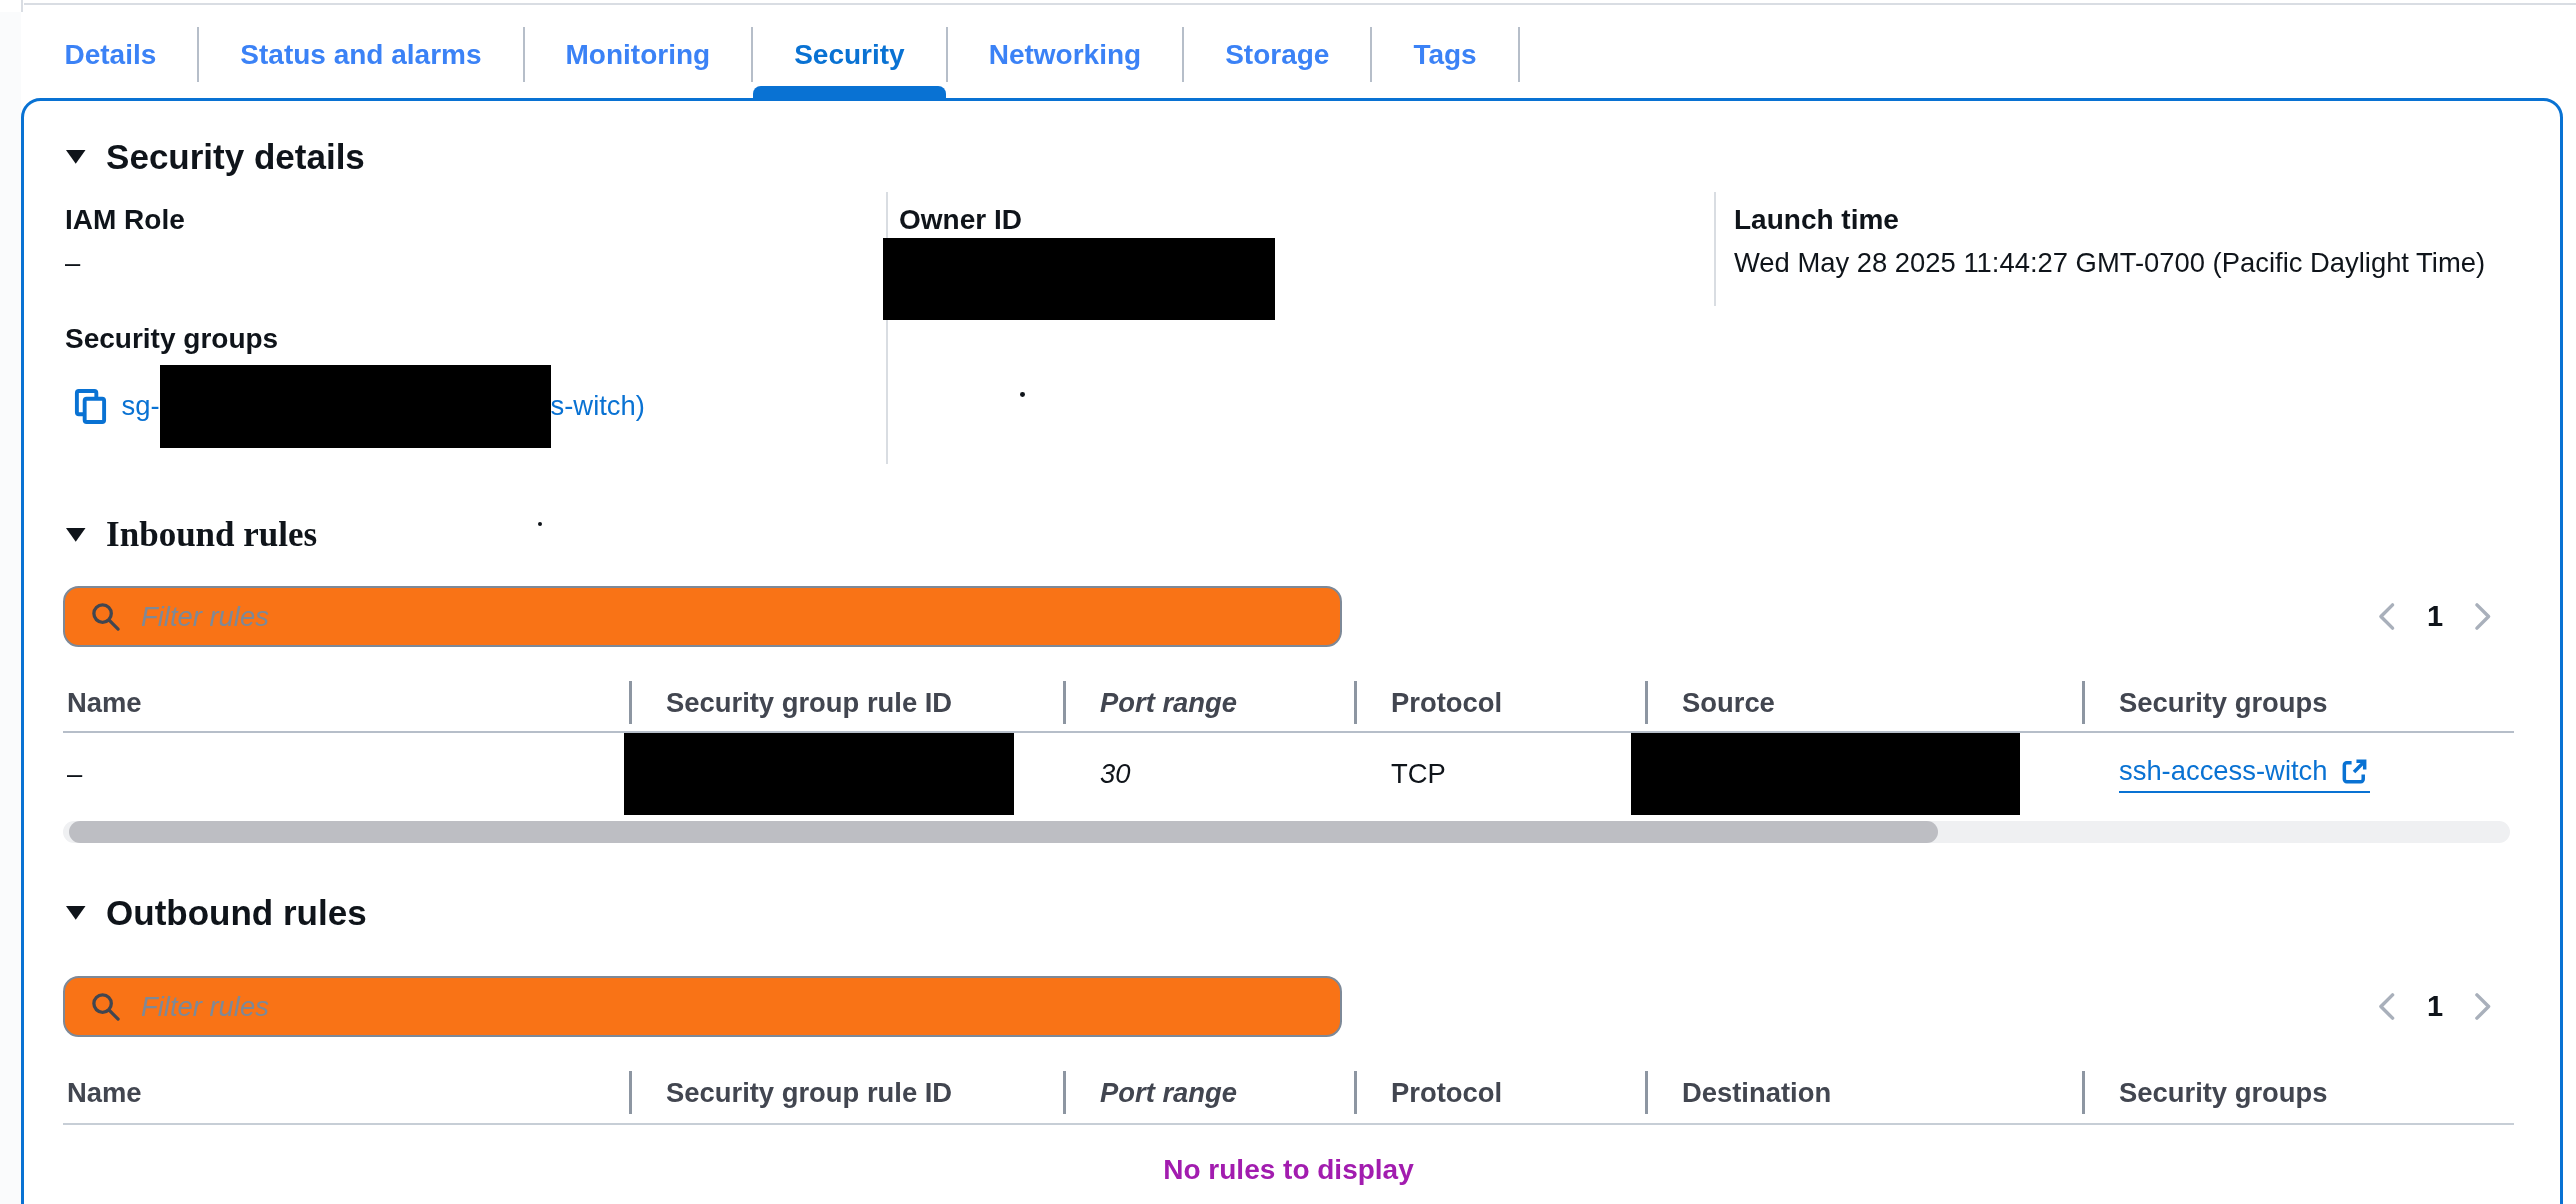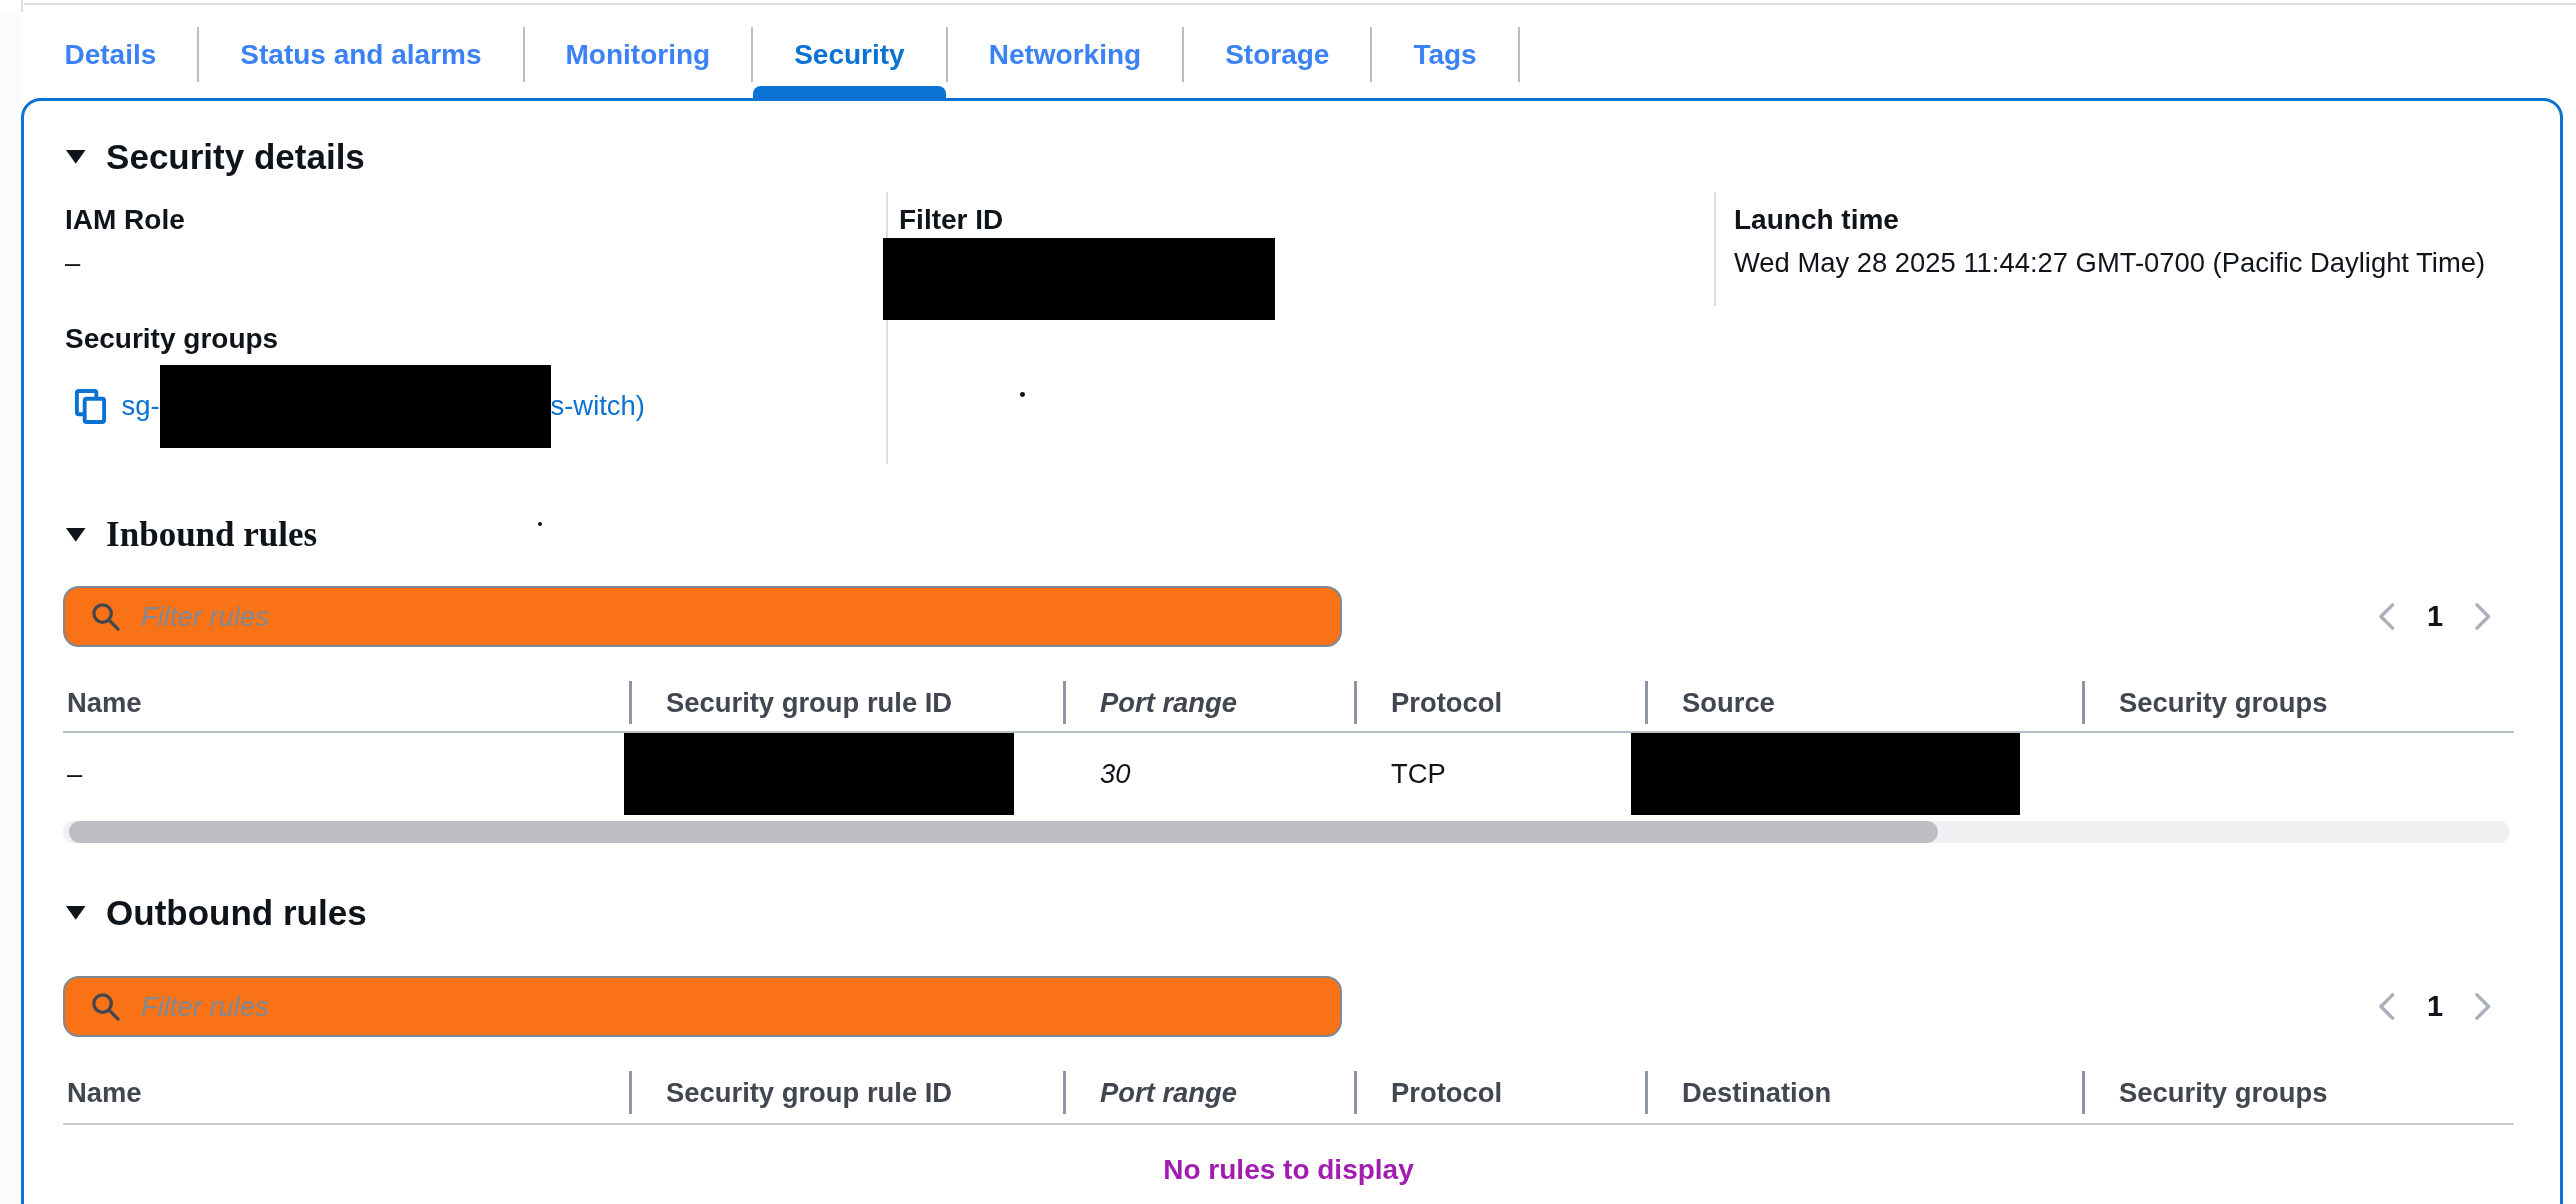--- a/index.html
+++ b/index.html
@@ -114,21 +114,21 @@
       </svg>
     <span class="title">Security details</span>
   </div>
 
   <div class="abs vdiv" style="left:886px;top:192px;height:272px;"></div>
   <div class="abs vdiv" style="left:1714px;top:192px;height:114px;"></div>
 
   <div class="abs field-label" style="left:65px;top:204px;">IAM Role</div>
   <div class="abs field-value" style="left:65px;top:247px;">–</div>
 
-  <div class="abs field-label" style="left:899px;top:204px;">Filter ID</div>
+  <div class="abs field-label" style="left:899px;top:204px;">Owner ID</div>
   <div class="abs redacted" style="left:883px;top:238px;width:392px;height:82px;"></div>
   <div class="abs dot" style="left:1020px;top:392px;width:4.9px;height:4.9px;"></div>
 
   <div class="abs field-label" style="left:1734px;top:204px;">Launch time</div>
   <div class="abs field-value" style="left:1734px;top:247px;">Wed May 28 2025 11:44:27 GMT-0700 (Pacific Daylight Time)</div>
 
   <div class="abs field-label" style="left:65px;top:323px;">Security groups</div>
   <div class="abs sg-row" style="left:65px;top:364px;height:84px;">
     <svg style="margin-left:7.8px;flex:none;" width="35" height="39" viewBox="0 0 36 40">
       <rect x="4" y="4" width="20" height="24" rx="2" fill="none" stroke="#0972d3" stroke-width="4"></rect>
@@ -177,20 +177,30 @@
     <div class="c c5">Source</div>
     <div class="c c6">Security groups</div>
   </div>
 
   <div class="abs trow" style="left:63px;top:733px;">
     <div class="c c1">–</div>
     <div class="c c2"></div>
     <div class="c c3">30</div>
     <div class="c c4">TCP</div>
     <div class="c c5"></div>
+    <div class="c c6">
+      <span class="cell-link">
+        <span class="txt">ssh-access-witch</span>
+        <svg width="31" height="31" viewBox="0 0 32 32">
+          <path d="M13 7 H8 a2.5 2.5 0 0 0 -2.5 2.5 V24 a2.5 2.5 0 0 0 2.5 2.5 H22.5 a2.5 2.5 0 0 0 2.5 -2.5 V19" fill="none" stroke="#0972d3" stroke-width="3.6"></path>
+          <path d="M18 5.5 H26.5 V14" fill="none" stroke="#0972d3" stroke-width="3.6"></path>
+          <path d="M26 6 L15.5 16.5" fill="none" stroke="#0972d3" stroke-width="3.6"></path>
+        </svg>
+      </span>
+    </div>
     <div class="redacted" style="position:absolute;left:561px;top:0;width:390px;height:82px;"></div>
     <div class="redacted" style="position:absolute;left:1568px;top:0;width:389px;height:82px;"></div>
   </div>
 
   <div class="hscroll-track" style="left:63px;top:821px;width:2447px;"></div>
   <div class="hscroll-thumb" style="left:69px;top:821px;width:1869px;"></div>
 
   <div class="abs section-heading" style="left:65px;top:893px;">
     <svg class="tri" viewBox="0 0 22 16">
         <path d="M1 1 L21 1 L11 15 Z" fill="#0f141a"></path>

